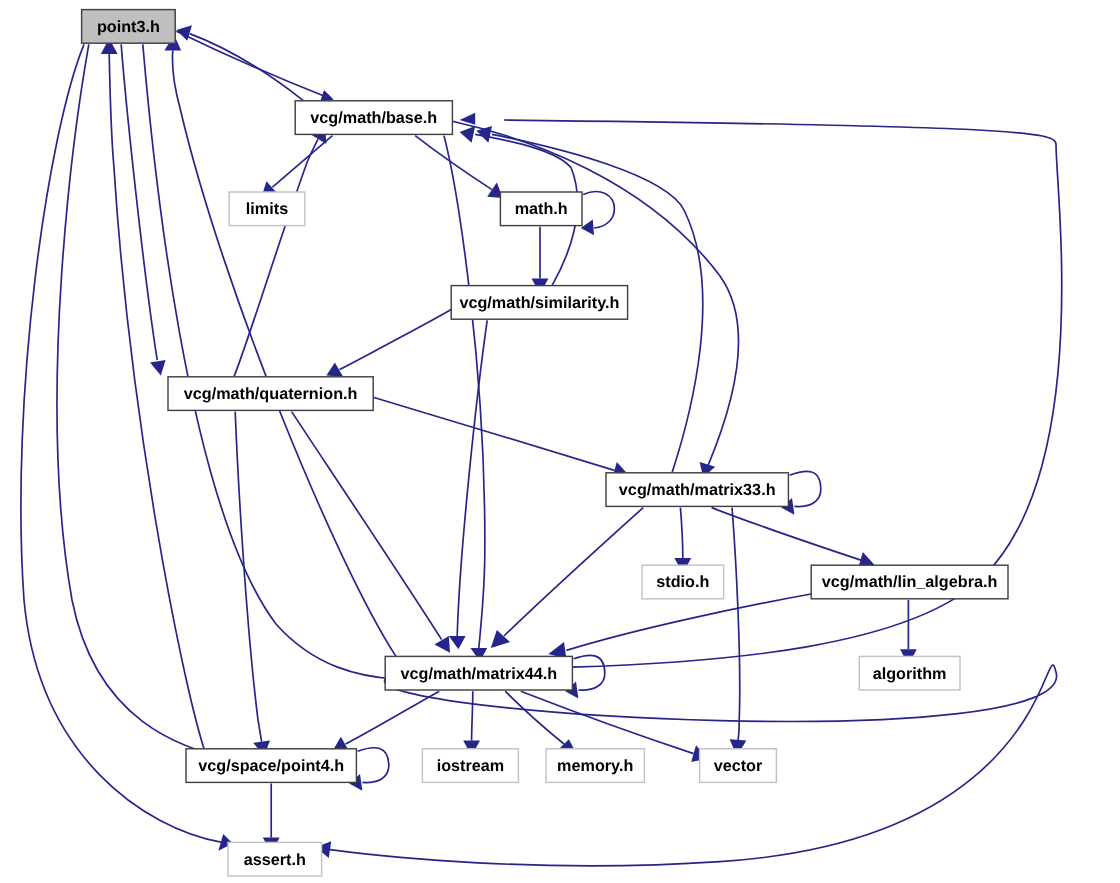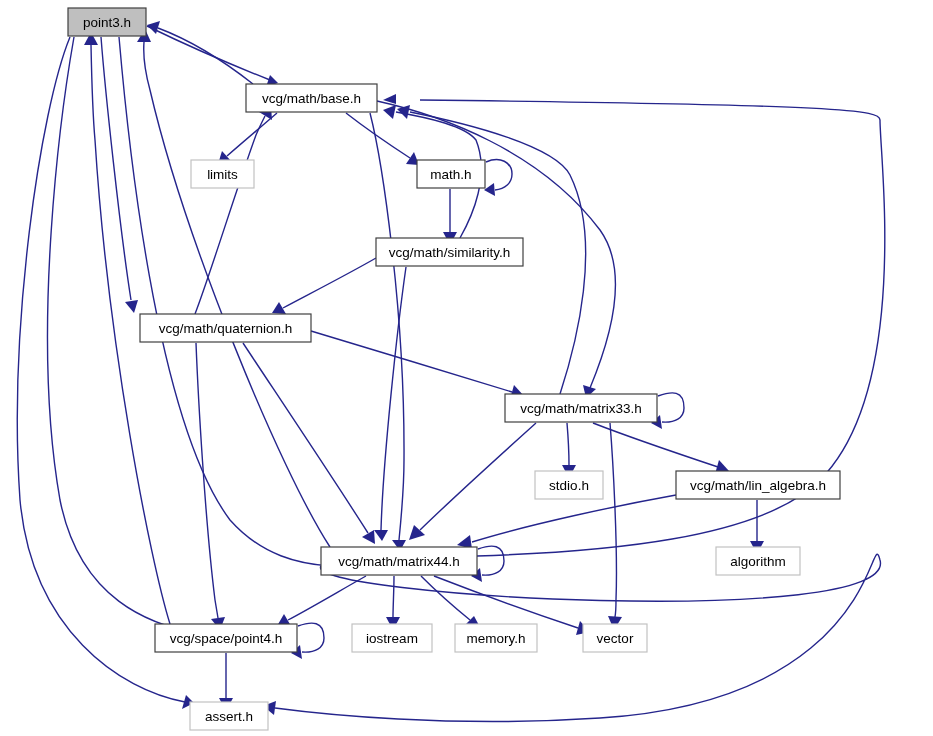--- a/index.html
+++ b/index.html
@@ -11,20 +11,21 @@
   body {
     width: 933px;
     height: 736px;
     font-family: "Liberation Sans", sans-serif;
     overflow: hidden;
   }
   #graph-root {
     position: relative;
     width: 933px;
     height: 640px;
+    font-weight: bold;
   }
   svg#dep-graph {
     display: block;
     width: 933px;
     height: 736px;
   }
   .edge-path {
     fill: none;
     stroke: #25258c;
     stroke-width: 1.4;

